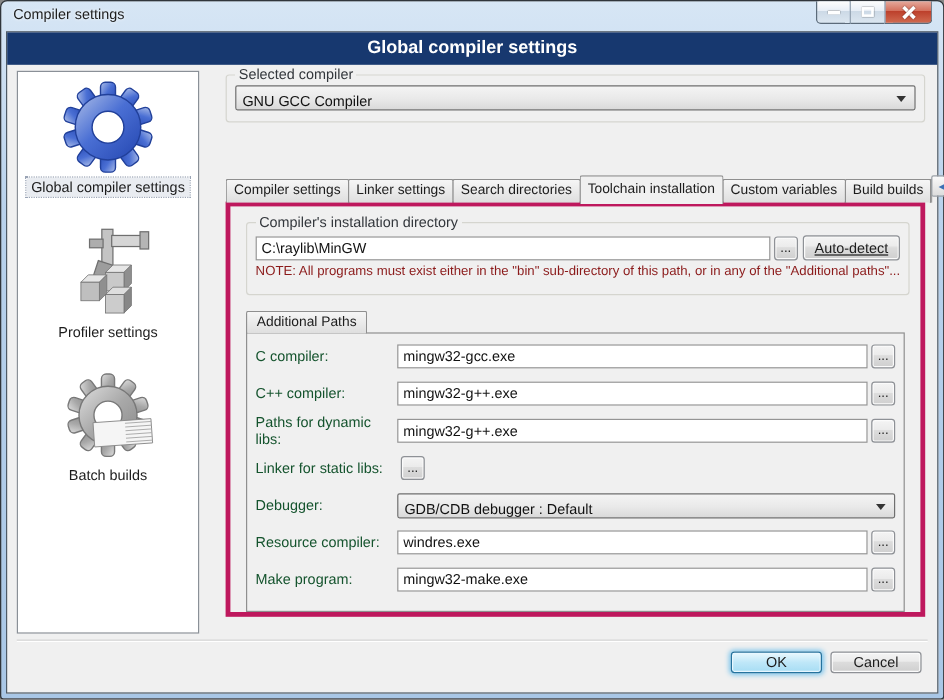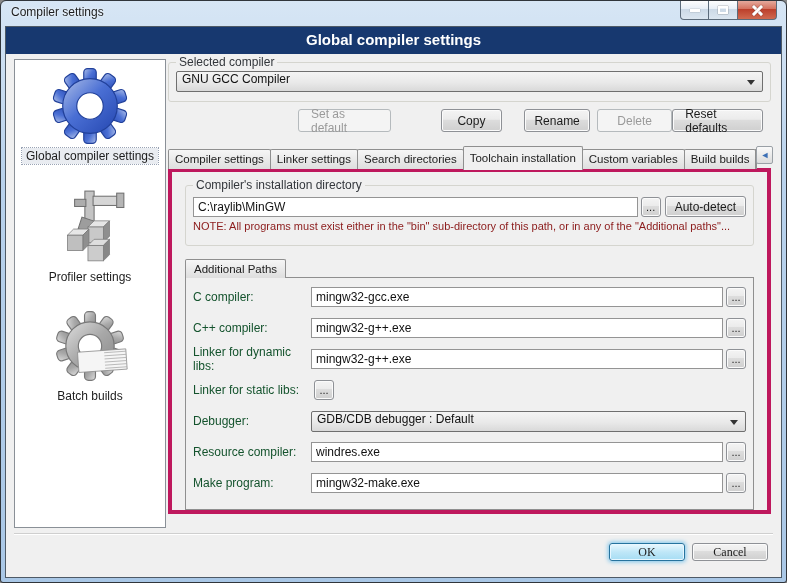--- a/index.html
+++ b/index.html
@@ -35,27 +35,27 @@
        color:#fff;font-weight:bold;font-size:15px;text-align:center;line-height:26px;}
 
   
   .sidebar{position:absolute;left:8px;top:32px;width:152px;height:469px;background:#fff;
            border:1px solid #8a9097;display:flex;flex-direction:column;align-items:center;}
   .side-item{display:flex;flex-direction:column;align-items:center;cursor:pointer;}
   .side-label{font-size:12px;color:#1c1c1c;margin-top:3px;padding:1px 4px;white-space:nowrap;}
   .side-item.selected .side-label{background:#e9ecf1;outline:1px dotted #9aa4b5;}
 
   
-  .main{position:absolute;left:162px;top:32px;right:8px;height:470px;}
+  .main{position:absolute;left:182px;top:32px;right:8px;height:470px;}
   fieldset{border:1px solid #d5d5cf;border-radius:3px;margin:0;padding:2px 7px 6px;}
   legend{font-size:12px;color:#33373c;padding:0 3px;}
   .fs-selcomp{position:absolute;left:0;right:2px;top:-4px;height:47px;}
 
   .combo{height:21px;border:1px solid #6f6f6f;border-radius:2px;
-         background:linear-gradient(#f4f4f4,#e9e9e9 55%,#d9d9d9);display:flex;align-items:flex-start;
+         background:linear-gradient(#f4f4f4,#e9e9e9 55%,#d9d9d9);display:flex;align-items:flex-end;
          padding-left:5px;font-size:12px;color:#111;cursor:pointer;position:relative;}
   .combo .arrow{position:absolute;right:7px;top:8px;width:0;height:0;
                 border-left:4px solid transparent;border-right:4px solid transparent;
                 border-top:5px solid #333;}
 
   .btnrow{position:absolute;left:0;right:2px;top:50px;height:23px;display:flex;align-items:center;}
   .pbtn{height:23px;border:1px solid #8e9196;border-radius:3px;font-size:12px;color:#1c1c1c;
         background:linear-gradient(#f4f4f4,#ebebeb 45%,#dddddd 46%,#cfcfcf);
         padding:0 12px;display:flex;align-items:center;justify-content:center;cursor:pointer;
         box-shadow:inset 0 0 0 1px #fbfbfb;}
@@ -75,40 +75,40 @@
           align-items:center;justify-content:center;cursor:pointer;}
 
   .tabpanel{position:absolute;left:0;right:2px;top:109px;height:346px;border:4px solid #be185d;
             background:#f0f0f0;z-index:1;}
 
   .fs-install{position:absolute;left:13px;right:13px;top:6px;height:68px;}
   .dirrow{display:flex;align-items:center;margin-top:2px;}
   .tinput{height:20px;border:1px solid #949494;background:#fff;font-size:12px;color:#111;
           padding:0 4px;flex:1;min-width:0;}
   .browse{width:20px;height:20px;margin-left:3px;flex:none;padding:0;font-size:11px;}
-  .autodetect{height:21px;margin-left:4px;flex:none;padding:0 9px;}
+  .autodetect{height:21px;margin-left:4px;flex:none;padding:0 9px;text-decoration:underline;}
   .note{font-size:11px;color:var(--note,#8b1a1a);margin-top:3px;white-space:nowrap;overflow:hidden;}
 
   .subtabs{position:absolute;left:13px;top:84px;height:22px;display:flex;align-items:flex-end;z-index:2;}
   .subtab{height:19px;line-height:18px;padding:0 8px;font-size:11.5px;color:#1c1c1c;
           background:linear-gradient(#f6f6f6,#dedede);border:1px solid #8f8f8f;border-bottom:none;
           border-radius:2px 2px 0 0;margin-right:-1px;cursor:pointer;}
   .subtab.active{height:22px;line-height:21px;background:#f0f0f0;margin-bottom:-1px;z-index:3;}
 
   .notebook{position:absolute;left:13px;right:13px;top:105px;height:233px;border:1px solid #8f8f8f;
             background:#f0f0f0;padding:8px 7px 0;z-index:1;}
   .frow{display:flex;align-items:center;height:22px;margin-bottom:9px;}
   .flabel{width:118px;flex:none;font-size:12px;color:#14532d;}
   .frow .combo{flex:1;}
 
   
   .footsep{position:absolute;left:8px;right:8px;top:506px;height:2px;
            border-top:1px solid #cfcfcf;border-bottom:1px solid #fff;}
   .footer{position:absolute;right:13px;top:516px;display:flex;gap:7px;}
-  .footer .pbtn{width:76px;height:18px;font-family:Liberation Serif, serif;}
+  .footer .pbtn{width:76px;height:18px;}
   .pbtn.ok{border-color:#26739e;background:linear-gradient(#eaf8fe,#bfe7f8 50%,#a6ddf4);
            box-shadow:0 0 4px 1px #7cc5ec, inset 0 0 0 1px #e8f7ff;}
 </style>
 </head>
 <body>
 
 <div class="screen">
   <div class="frame">
     <div class="titlebar">
       <span class="title-text">Compiler settings</span>
@@ -225,27 +225,20 @@
       <div class="main">
 
         <fieldset class="fs-selcomp">
           <legend>Selected compiler</legend>
           <div class="combo">
             <span>GNU GCC Compiler</span>
             <span class="arrow"></span>
           </div>
         </fieldset>
 
-        <div class="btnrow">
-          <div class="pbtn disabled" style="margin-left:130px;width:94px;">Set as default</div>
-          <div class="pbtn" style="margin-left:50px;width:62px;">Copy</div>
-          <div class="pbtn" style="margin-left:22px;width:66px;">Rename</div>
-          <div class="pbtn disabled" style="margin-left:7px;width:76px;">Delete</div>
-          <div class="pbtn" style="margin-left:auto;margin-right:8px;width:92px;">Reset defaults</div>
-        </div>
 
         <div class="tabs">
           <div class="tab">Compiler settings</div>
           <div class="tab">Linker settings</div>
           <div class="tab">Search directories</div>
           <div class="tab active">Toolchain installation</div>
           <div class="tab">Custom variables</div>
           <div class="tab">Build builds</div>
           <div class="tab sliver"></div>
           <div class="tabarrows">
@@ -275,21 +268,21 @@
               <span class="flabel">C compiler:</span>
               <input class="tinput" value="mingw32-gcc.exe" style="">
               <div class="pbtn browse">...</div>
             </div>
             <div class="frow">
               <span class="flabel">C++ compiler:</span>
               <input class="tinput" value="mingw32-g++.exe" style="">
               <div class="pbtn browse">...</div>
             </div>
             <div class="frow">
-              <span class="flabel">Linker for dynamic libs:</span>
+              <span class="flabel">Paths for dynamic libs:</span>
               <input class="tinput" value="mingw32-g++.exe" style="">
               <div class="pbtn browse">...</div>
             </div>
             <div class="frow">
               <span class="flabel">Linker for static libs:</span>
               <div class="pbtn browse">...</div>
             </div>
             <div class="frow">
               <span class="flabel">Debugger:</span>
               <div class="combo">

